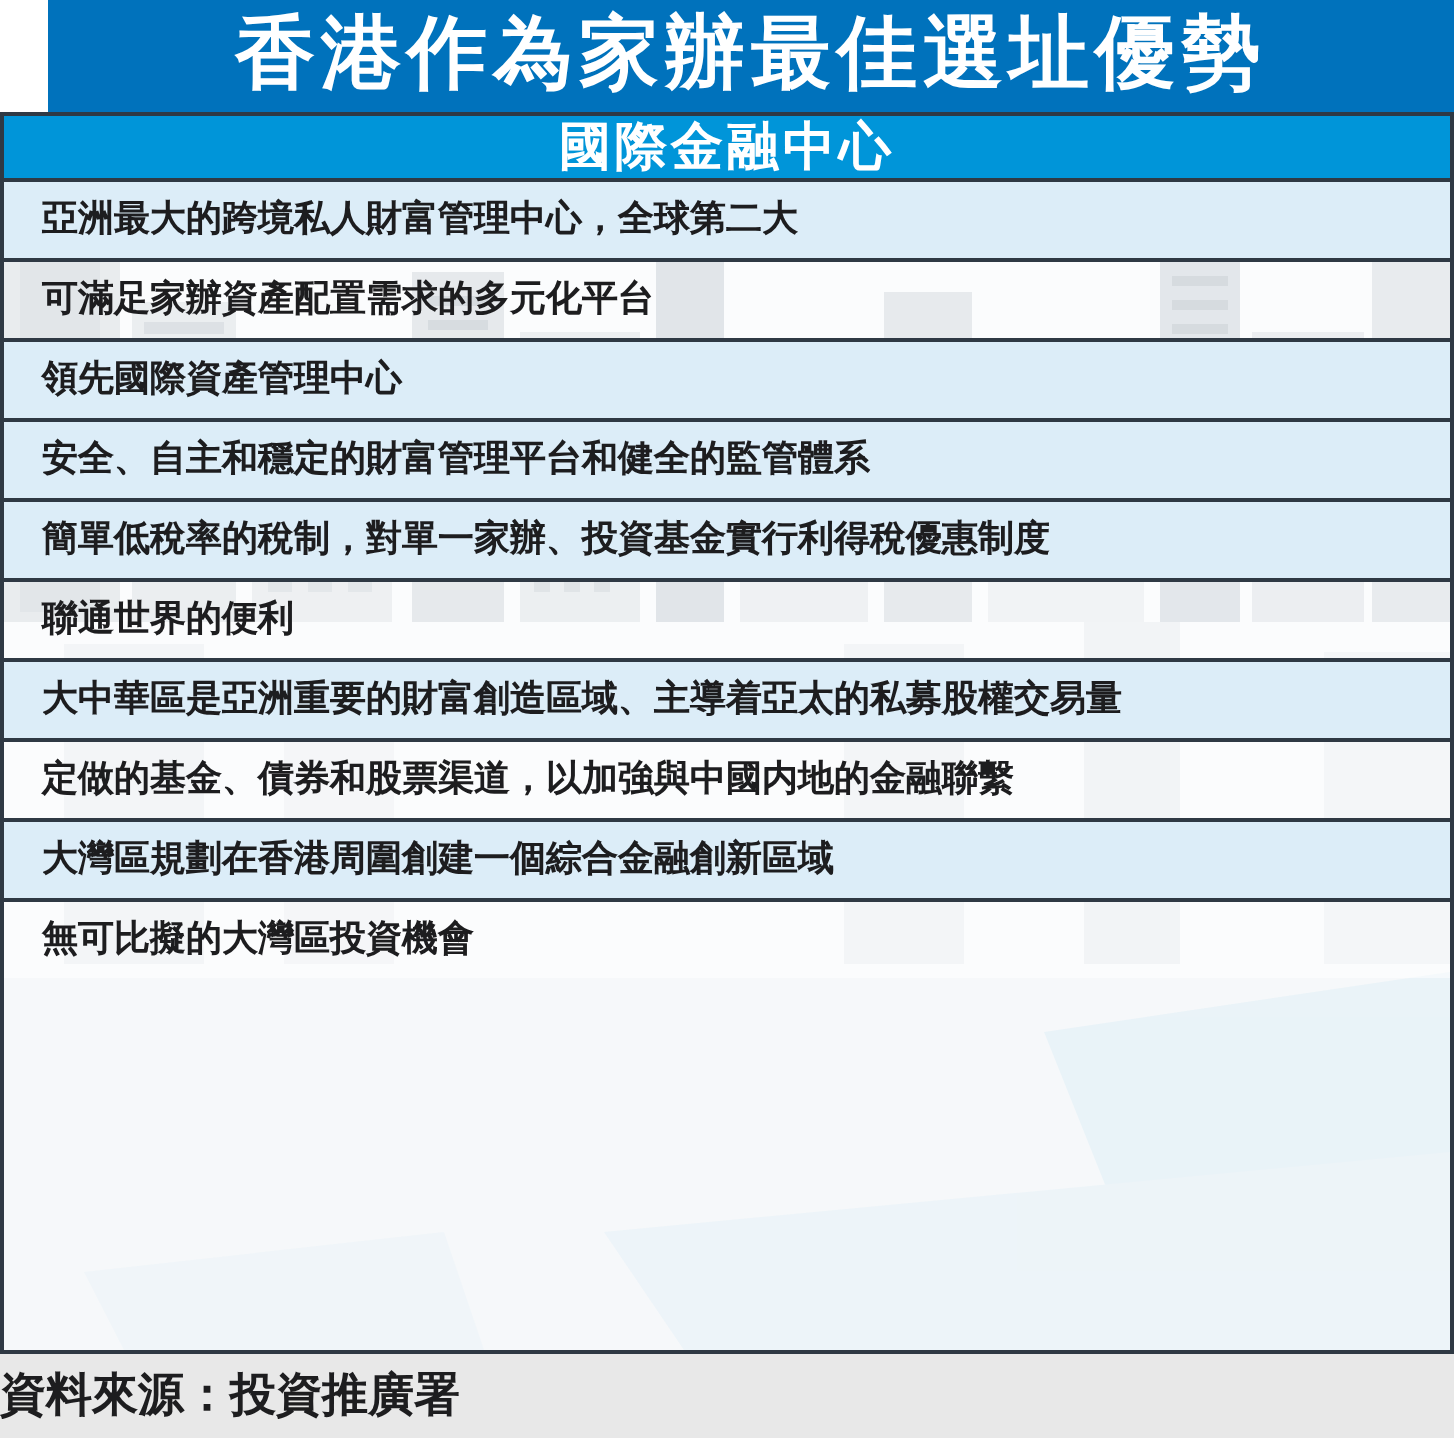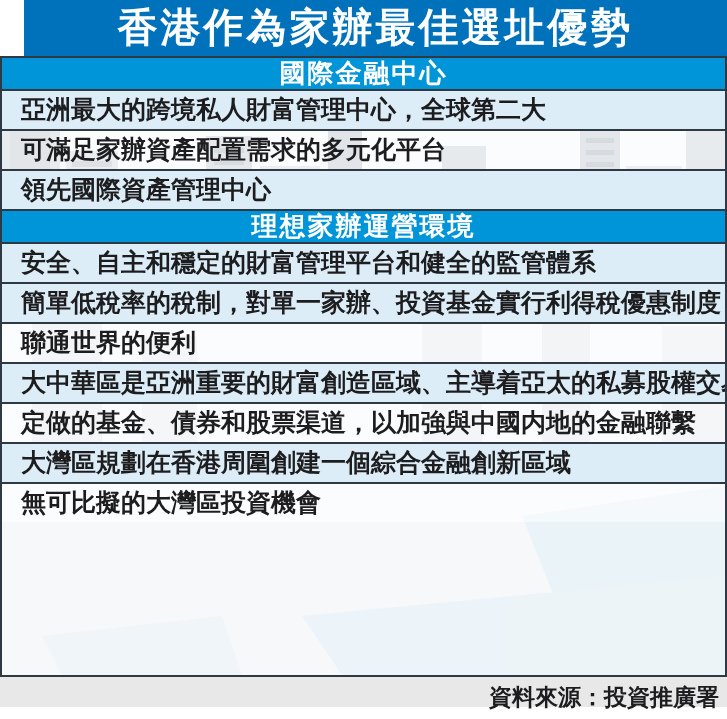--- a/index.html
+++ b/index.html
@@ -62,39 +62,38 @@
     font-weight: 700;
     letter-spacing: 2px;
     text-align: center;
     line-height: 30px;
     white-space: nowrap;
   }
   .row {
     height: 40px;
     border-top: 2px solid var(--divider, #2f3944);
     color: var(--text_dark, #1d1d1f);
-    font-size: 25px;
+    font-size: 18px;
     font-weight: 700;
     line-height: 37px;
     padding-left: 19px;
     padding-right: 4px;
     white-space: nowrap;
     overflow: hidden;
   }
   .row.tint  { background: var(--row_tint_bg, #dcedf8); }
   .row.photo { background: rgba(255, 255, 255, 0.50); }
   .footer-bar {
     flex: 0 0 auto;
-    height: 32px;
+    height: 44px;
     border-top: 2px solid var(--divider, #2f3944);
     background: var(--footer_bg, #e8e8e8);
     color: var(--text_dark, #1d1d1f);
     font-size: 23px;
     font-weight: 700;
-    text-align: right;
     line-height: 41px;
     padding-right: 8px;
     white-space: nowrap;
   }
 </style>
 </head>
 <body>
 
 <div class="page">
 
@@ -152,21 +151,20 @@
         <polygon points="300,560 723,520 723,619 340,619" fill="#cfe8f4"></polygon>
         <polygon points="40,580 220,560 240,619 60,619" fill="#d9edf6"></polygon>
       </g>
     </svg>
 
     <div class="section-header">國際金融中心</div>
     <div class="row tint">亞洲最大的跨境私人財富管理中心，全球第二大</div>
     <div class="row photo">可滿足家辦資產配置需求的多元化平台</div>
     <div class="row tint">領先國際資產管理中心</div>
 
-    <div class="section-header">理想家辦運營環境</div>
     <div class="row tint">安全、自主和穩定的財富管理平台和健全的監管體系</div>
     <div class="row tint">簡單低稅率的稅制，對單一家辦、投資基金實行利得稅優惠制度</div>
     <div class="row photo">聯通世界的便利</div>
 
     <div class="row tint">大中華區是亞洲重要的財富創造區域、主導着亞太的私募股權交易量</div>
     <div class="row photo">定做的基金、債券和股票渠道，以加強與中國内地的金融聯繫</div>
     <div class="row tint">大灣區規劃在香港周圍創建一個綜合金融創新區域</div>
     <div class="row photo">無可比擬的大灣區投資機會</div>
 
   </div>

